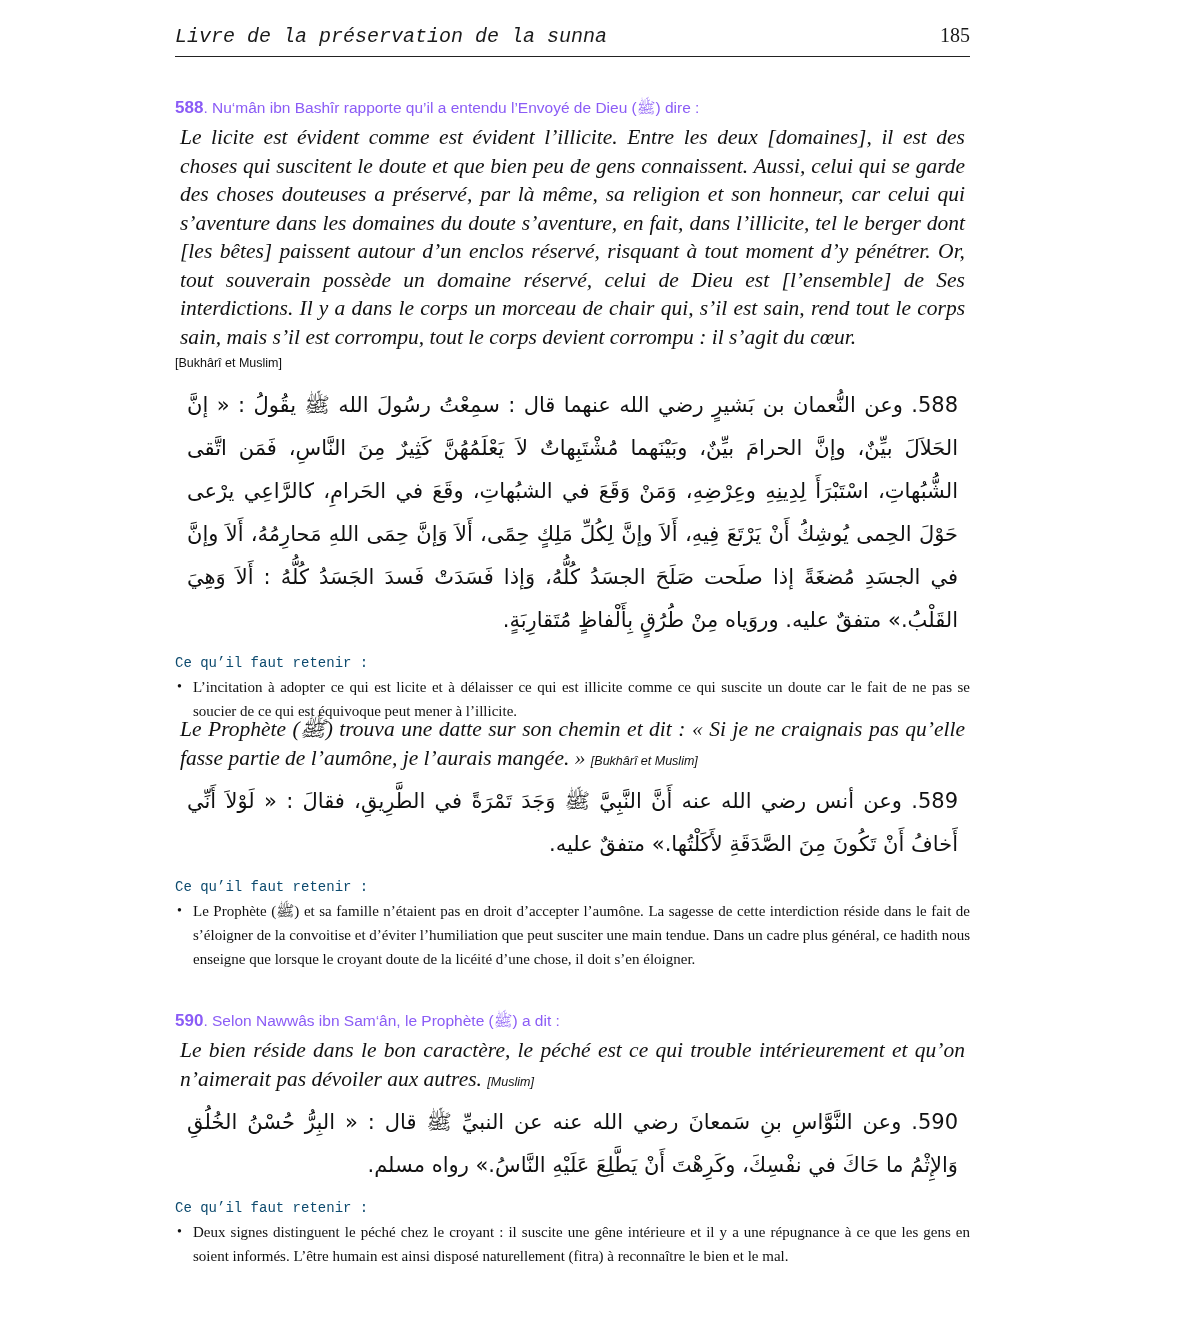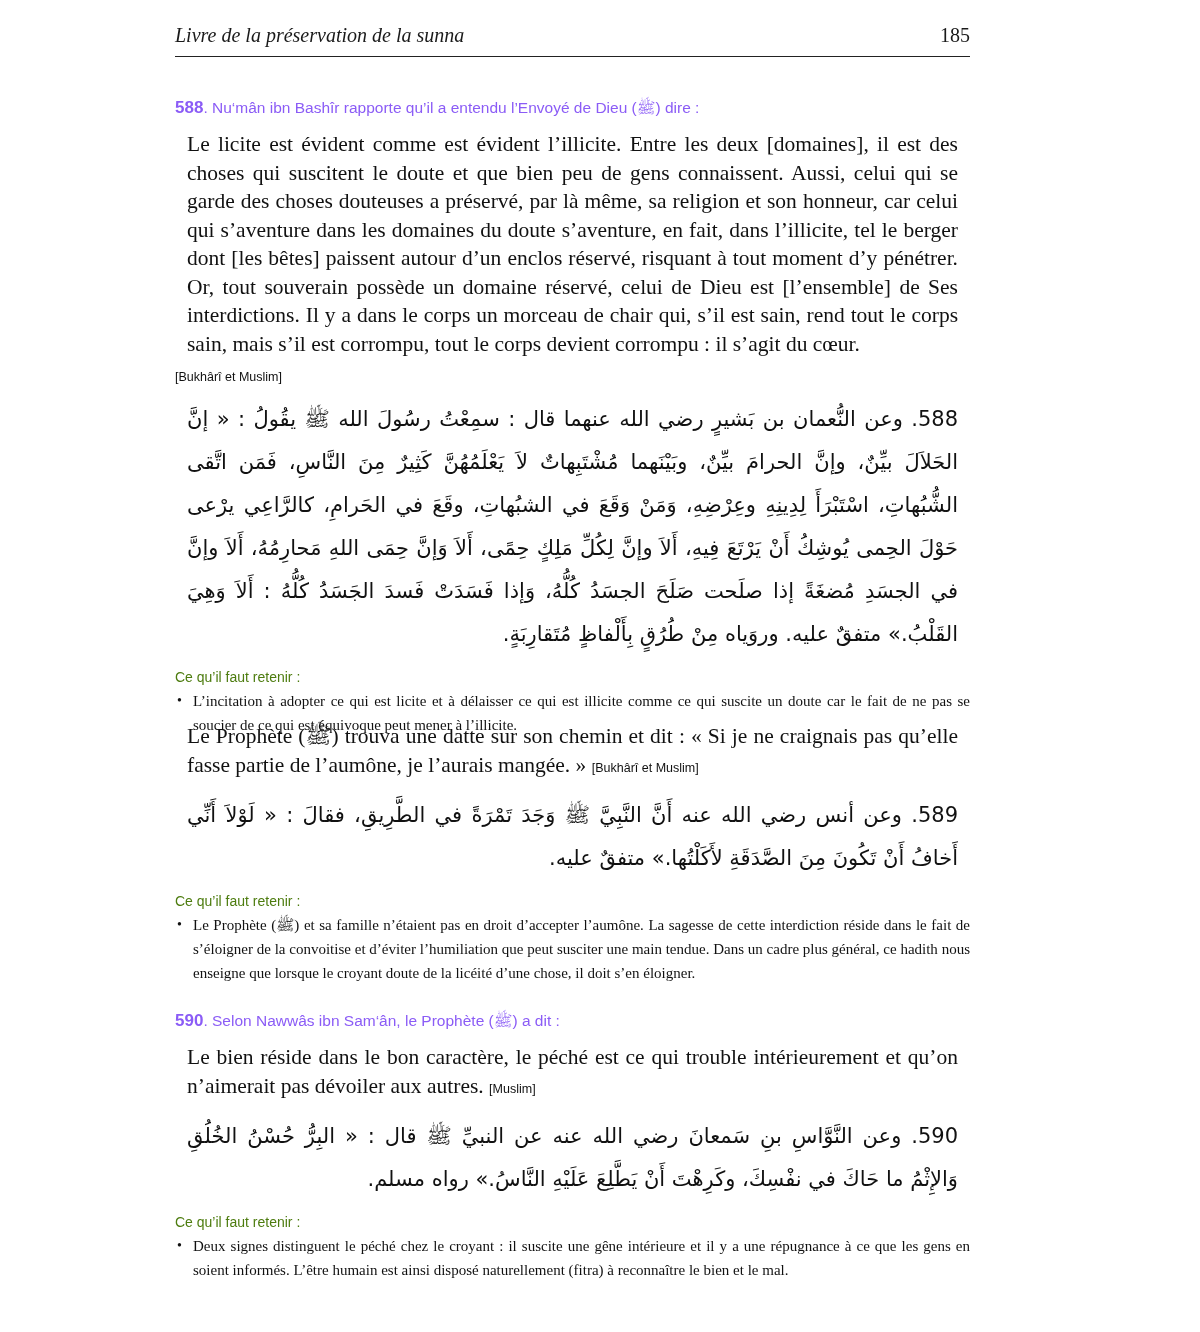--- a/index.html
+++ b/index.html
@@ -1,28 +1,28 @@
 <!DOCTYPE html>
 <html><head>
   <meta charset="utf-8">
   <style>
     html, body { margin: 0; padding: 0; background: #ffffff; }
     body { width: 1200px; height: 1332px; position: relative; overflow: hidden; color: #111; }
     .page { position: absolute; left: 175px; top: 24px; width: 795px; }
     .running-head { display: flex; justify-content: space-between; align-items: baseline; height: 32px; border-bottom: 1.5px solid #222; padding-bottom: 0; }
-    .running-head .title { font-family: Liberation Serif, serif; font-style: italic; font-size: 20px; color: #1a1a1a; }
+    .running-head .title { font-family: Liberation Mono, monospace; font-style: italic; font-size: 20px; color: #1a1a1a; }
     .running-head .pnum { font-family: "Liberation Serif", serif; font-size: 20px; color: #1a1a1a; }
     .hadith { position: absolute; left: 0; width: 795px; }
     .intro { font-family: "Liberation Sans", sans-serif; font-size: 15.5px; color: #8b5cf6; line-height: 20px; }
     .intro .num { font-weight: bold; font-size: 17px; }
-    .fr-main { font-family: "Liberation Serif", serif; font-size: 21.5px; line-height: 28.5px; text-align: justify; color: #111; margin: 12px; }
+    .fr-main { font-family: "Liberation Serif", serif; font-size: 21.5px; line-height: 28.5px; text-align: justify; color: #111; margin: 5px; font-style: italic; }
     .src { font-family: "Liberation Sans", sans-serif; font-size: 12.5px; color: #111; }
     .src-block { display: block; margin-top: 2px; }
     .ar { direction: rtl; font-family: "DejaVu Sans", sans-serif; font-size: 21px; line-height: 43px; text-align: justify; text-align-last: right; color: #111; margin: 12px; }
-    .retain-title { font-family: Liberation Sans, sans-serif; font-size: 14px; color: #4d7c0f; margin-top: 6px; line-height: 19px; }
+    .retain-title { font-family: Liberation Mono, monospace; font-size: 14px; color: #0c4a6e; margin-top: 6px; line-height: 19px; }
     .retain-list { margin: 2px 0 0 0; padding: 0; list-style: none; }
     .retain-list li { font-family: "Liberation Serif", serif; font-size: 15px; line-height: 24px; padding-left: 18px; position: relative; color: #111; text-align: justify; }
     .retain-list li .bullet { position: absolute; left: 2px; top: 0; font-size: 14px; }
     .retain-list li p { margin: 0; }
   </style>
 </head>
 <body>
 
 <div class="page">
   <div class="running-head">

